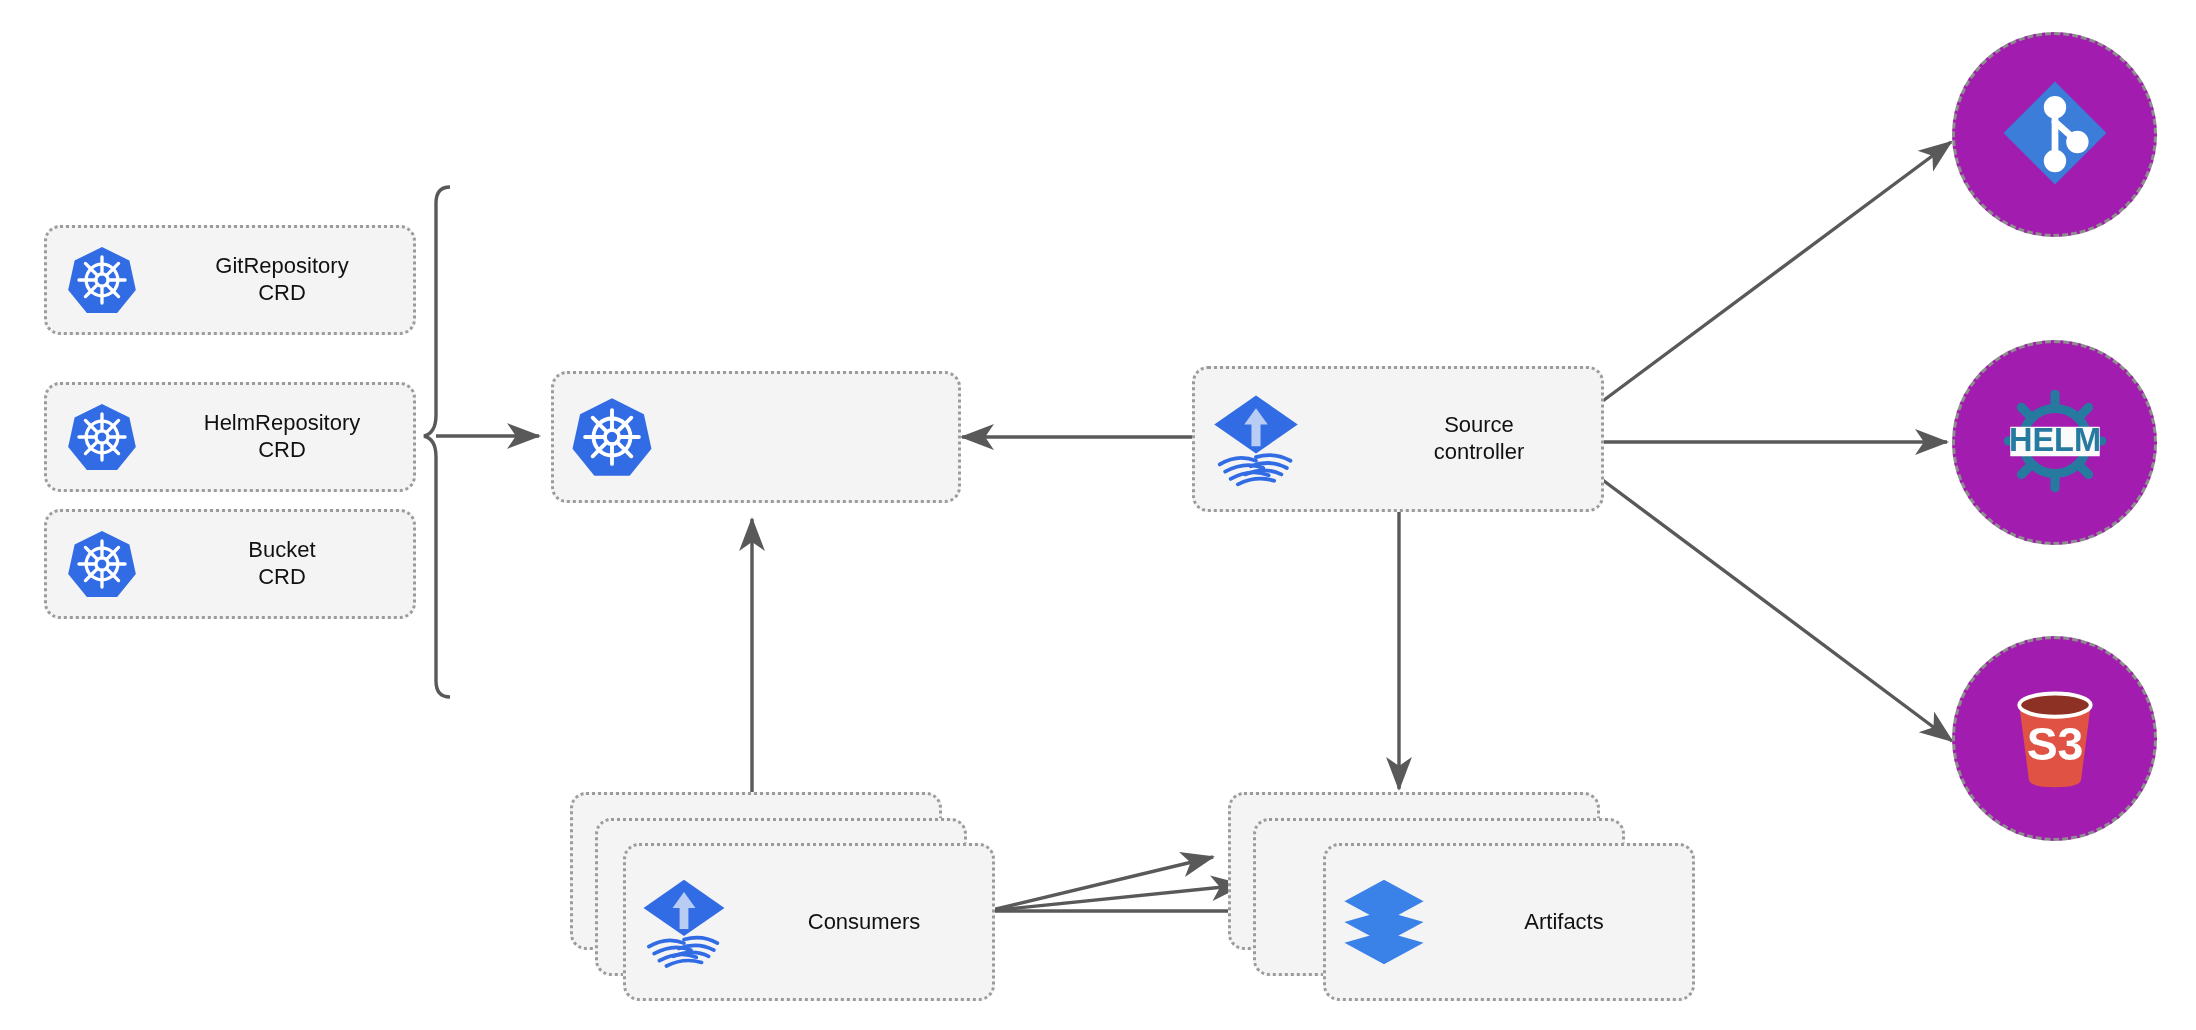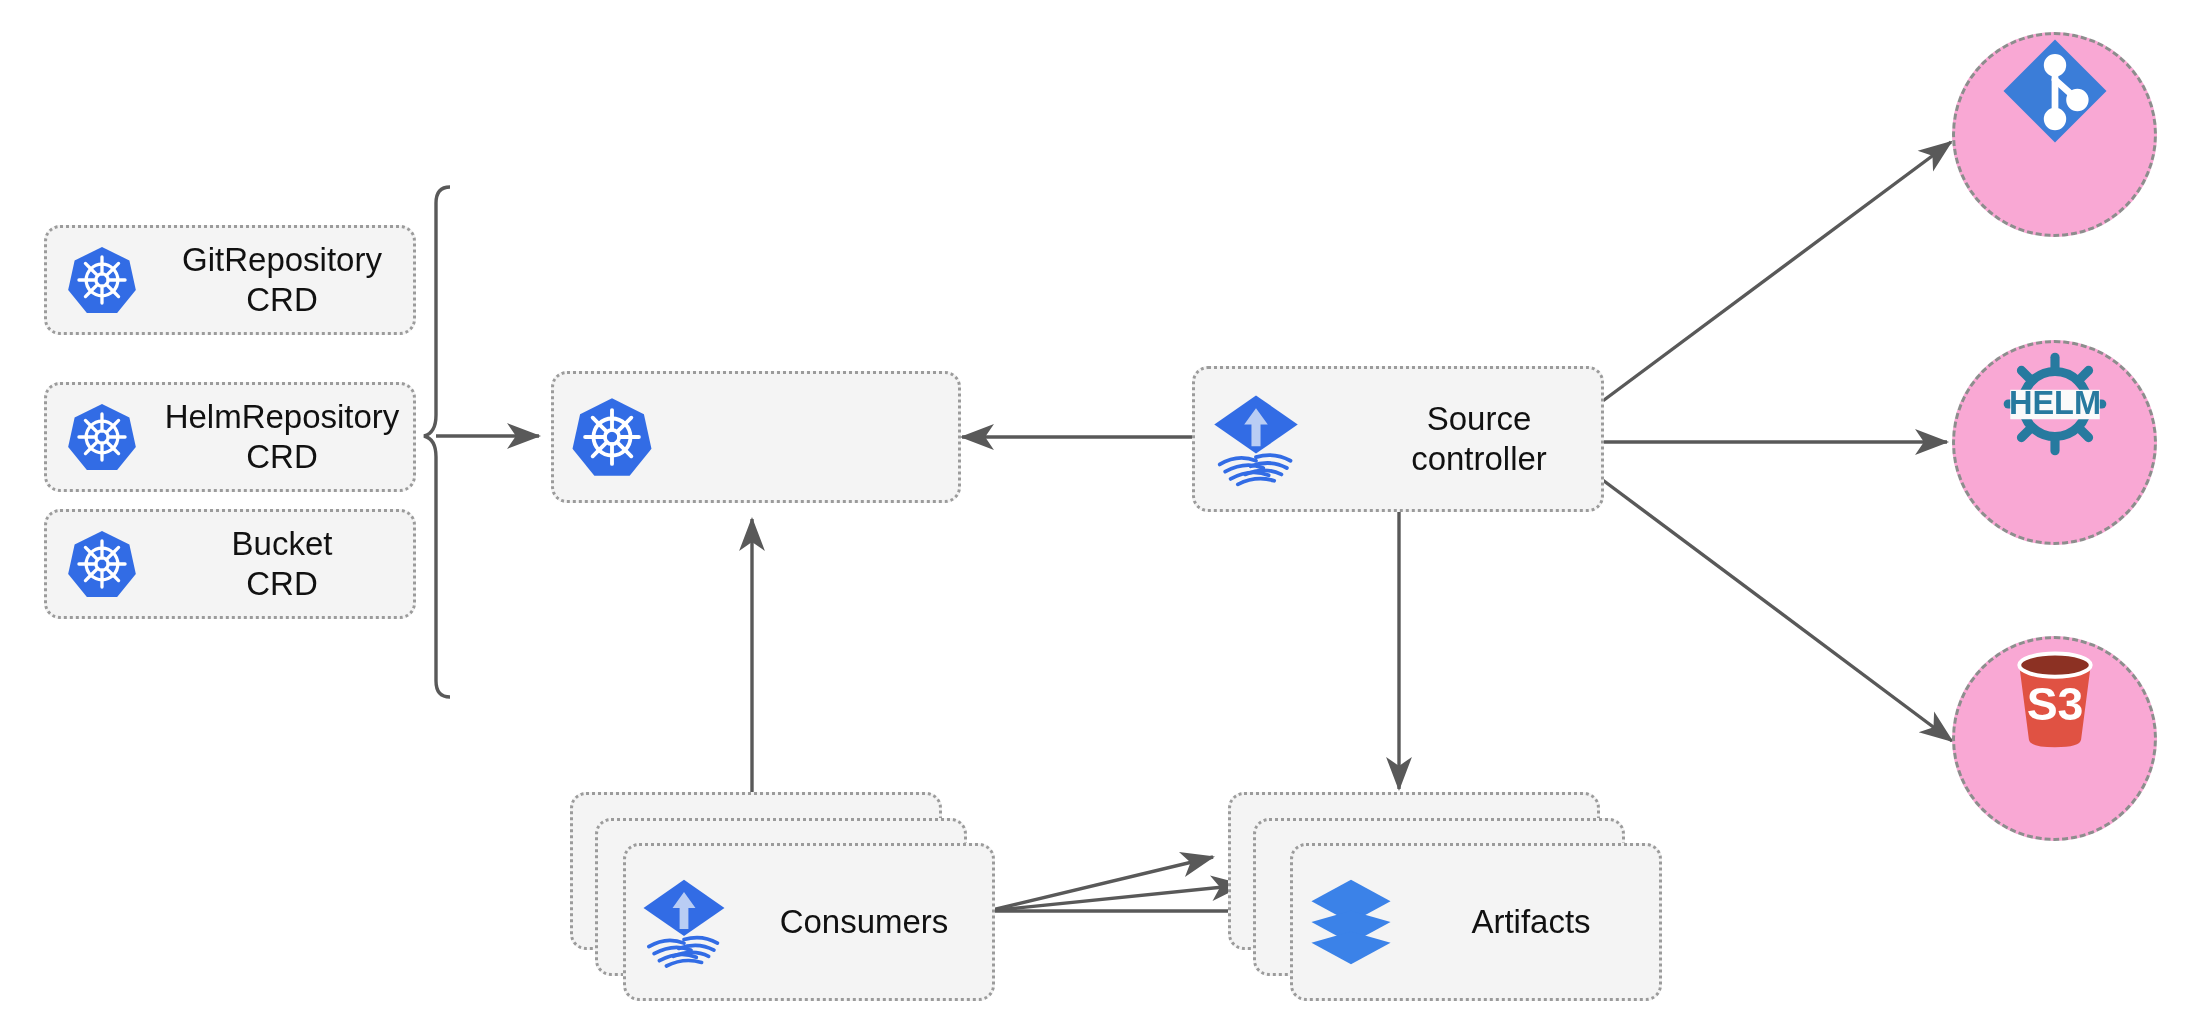--- a/index.html
+++ b/index.html
@@ -28,42 +28,42 @@
     justify-content: flex-start;
   }
   .node-ghost {
     position: absolute;
     box-sizing: border-box;
     background: #f4f4f4;
     border: 3px dotted #9b9b9b;
     border-radius: 16px;
   }
   .node-label {
-    font-size: 33px;
+    font-size: 22px;
     color: #111111;
     line-height: 1.22;
     text-align: center;
     flex: 1 1 auto;
     padding-right: 6px;
     white-space: pre-line;
   }
   .node-icon {
     flex: 0 0 auto;
     display: flex;
     align-items: center;
     justify-content: center;
   }
   .circle-node {
     position: absolute;
     box-sizing: border-box;
-    background: #f9a8d4;
+    background: #a21caf;
     border: 3px dashed #8d8d8d;
     border-radius: 50%;
     display: flex;
-    align-items: flex-start;
+    align-items: center;
     justify-content: center;
   }
   svg.edges {
     position: absolute;
     left: 0;
     top: 0;
     width: 2196px;
     height: 1030px;
     pointer-events: none;
   }
@@ -255,21 +255,21 @@
           <path d="M44,84 Q66,76 84,86"></path>
           <path d="M38,93 Q60,84 78,93"></path>
         </g>
       </svg>
     </span>
     <span class="node-label">Consumers</span>
   </div>
 
   <div class="node-ghost" style="left:1228px; top:792px; width:372px; height:158px;"></div>
   <div class="node-ghost" style="left:1253px; top:818px; width:372px; height:158px;"></div>
-  <div class="node" style="left:1290px; top:843px; width:372px; height:158px;">
+  <div class="node" style="left:1323px; top:843px; width:372px; height:158px;">
     <span class="node-icon" style="width:116px;">
       <svg width="86" height="92" viewBox="0 0 100 106">
         <polygon points="50,4 96,29 50,54 4,29" fill="#3b82e8"></polygon>
         <polygon points="50,40 96,53 50,78 4,53" fill="#3b82e8"></polygon>
         <polygon points="50,64 96,77 50,102 4,77" fill="#3b82e8"></polygon>
       </svg>
     </span>
     <span class="node-label">Artifacts</span>
   </div>
 

